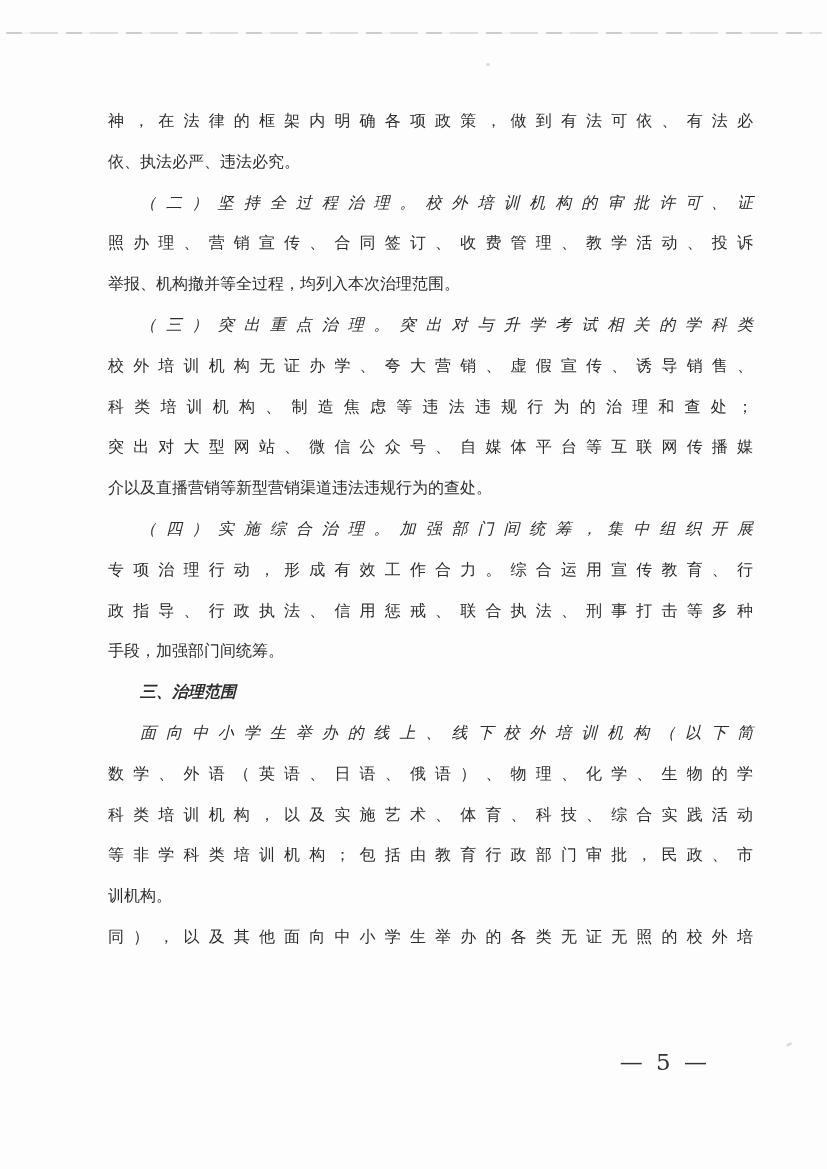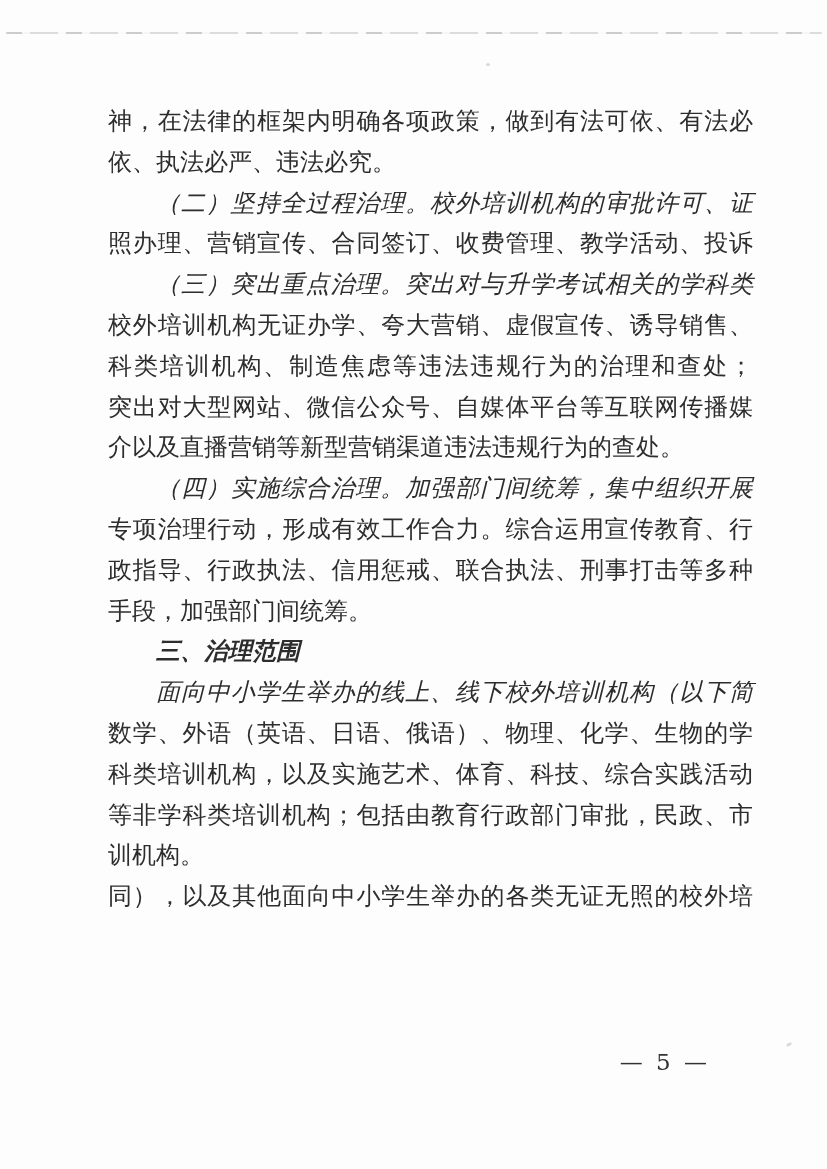--- a/index.html
+++ b/index.html
@@ -39,21 +39,21 @@
     border-radius: 50%;
   }
   .speck.s1 { left: 486px; top: 63px; width: 4px; height: 3px; }
   .speck.s2 { left: 786px; top: 1043px; width: 6px; height: 3px; transform: rotate(-25deg); }
   .text-block {
     position: absolute;
     left: 108px;
     top: 101px;
     width: 645px;
     color: #2d2d2d;
-    font-size: 24px;
+    font-size: 16px;
     -webkit-font-smoothing: antialiased;
   }
   .line {
     height: 40.8px;
     line-height: 40.8px;
     white-space: nowrap;
     overflow: visible;
   }
   
   .line.full {
@@ -87,20 +87,21 @@
 
   <div class="scan-line"></div>
   <div class="speck s1"></div>
   <div class="speck s2"></div>
 
   <main class="text-block">
     <div class="line full">神，在法律的框架内明确各项政策，做到有法可依、有法必</div>
     <div class="line">依、执法必严、违法必究。</div>
     <div class="line full indent">（二）坚持全过程治理。校外培训机构的审批许可、证</div>
     <div class="line full">照办理、营销宣传、合同签订、收费管理、教学活动、投诉</div>
+    <div class="line">举报、机构撤并等全过程，均列入本次治理范围。</div>
     <div class="line full indent">（三）突出重点治理。突出对与升学考试相关的学科类</div>
     <div class="line full">校外培训机构无证办学、夸大营销、虚假宣传、诱导销售、</div>
     <div class="line full">科类培训机构、制造焦虑等违法违规行为的治理和查处；</div>
     <div class="line full">突出对大型网站、微信公众号、自媒体平台等互联网传播媒</div>
     <div class="line">介以及直播营销等新型营销渠道违法违规行为的查处。</div>
     <div class="line full indent">（四）实施综合治理。加强部门间统筹，集中组织开展</div>
     <div class="line full">专项治理行动，形成有效工作合力。综合运用宣传教育、行</div>
     <div class="line full">政指导、行政执法、信用惩戒、联合执法、刑事打击等多种</div>
     <div class="line">手段，加强部门间统筹。</div>
     <div class="line indent heading">三、治理范围</div>

